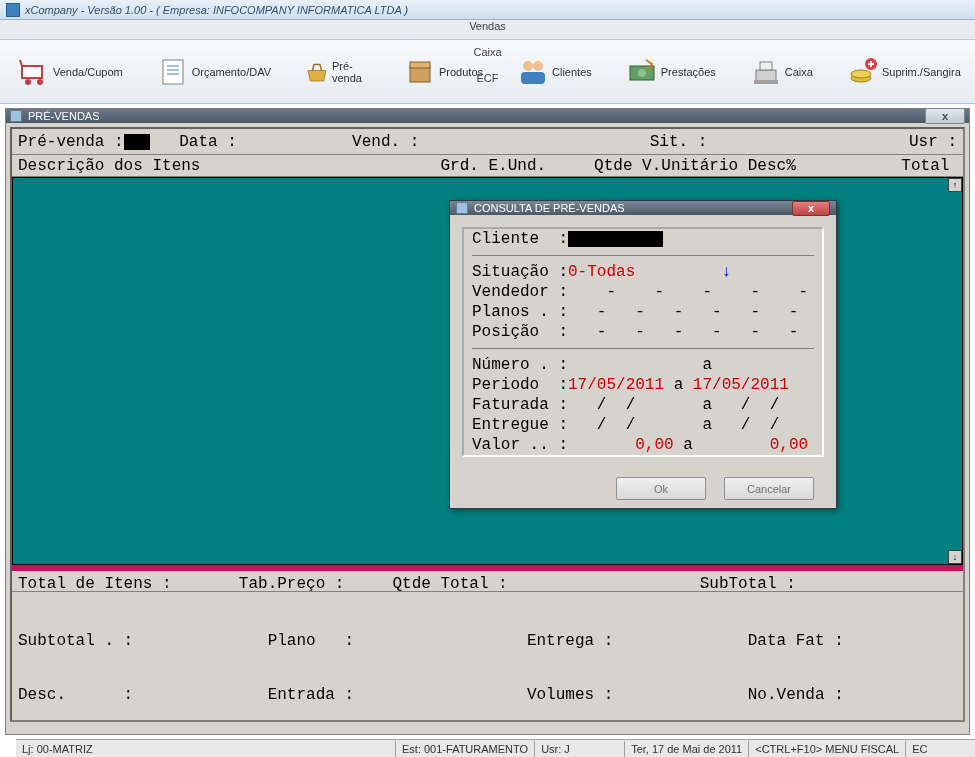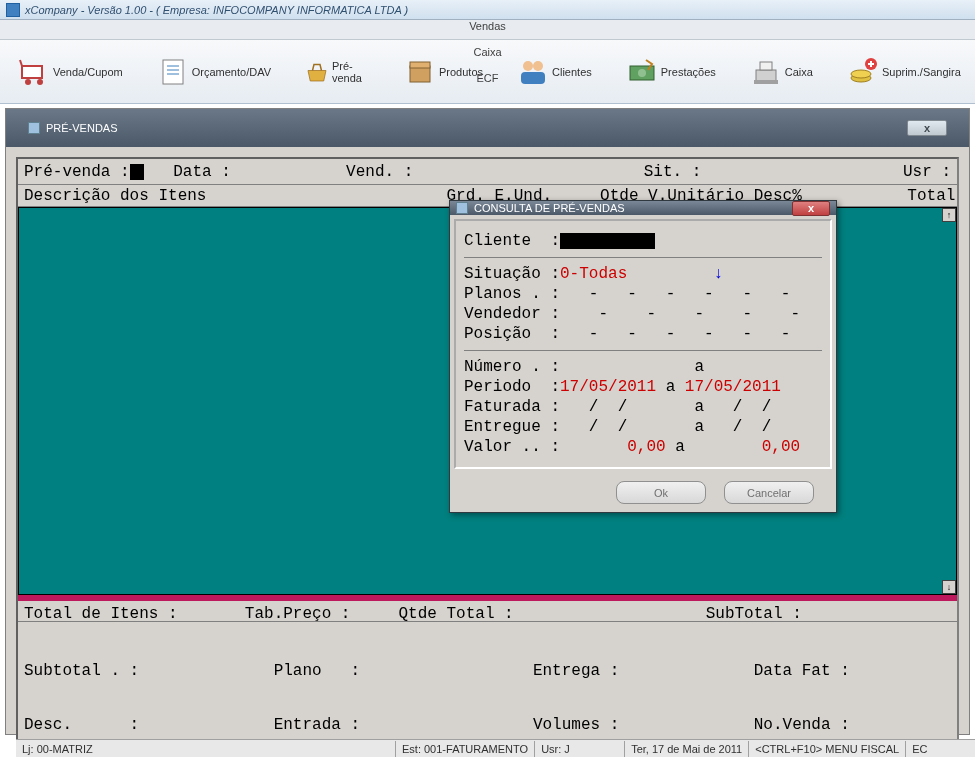--- a/index.html
+++ b/index.html
@@ -7,43 +7,43 @@
 .titlebar { background: linear-gradient(to bottom, #e8f0f8 0%, #d0e0ee 100%); height: 20px; display: flex; align-items: center; padding: 0 6px; border-bottom: 1px solid #a0b0c0; }
 .titlebar-icon { width: 14px; height: 14px; background: #4080c0; border: 1px solid #2060a0; margin-right: 5px; }
 .titlebar-text { color: #305070; font-size: 11px; font-style: italic; }
 .menubar { background: #e8ecf0; height: 20px; display: flex; align-items: center; padding: 0 8px; border-bottom: 1px solid #c0c8d0; gap: 14px; flex-direction: column; }
 .menubar span { color: #404040; cursor: pointer; }
 .toolbar { background: linear-gradient(to bottom, #f8f9fb 0%, #e6ecf2 100%); height: 64px; display: flex; align-items: center; padding: 0 12px; border-bottom: 1px solid #b0c0d0; gap: 22px; }
 .tool-btn { display: flex; flex-direction: row; align-items: center; gap: 3px; cursor: pointer; padding: 3px 6px; }
 .tool-btn svg { width: 32px; height: 32px; }
 .tool-btn span { color: #303030; font-size: 11px; }
 .subwin { position: absolute; left: 5px; top: 108px; width: 965px; height: 627px; background: #d6d3ce; border: 1px solid #808080; }
-.subwin-title { background: linear-gradient(to bottom, #6a7888 0%, #4a5868 100%); height: 38px; display: flex; align-items: center; padding: 0 22px; color: #fff; font-size: 11px; }
+.subwin-title { background: linear-gradient(to bottom, #6a7888 0%, #4a5868 100%); height: 14px; display: flex; align-items: center; padding: 0 4px; color: #fff; font-size: 11px; }
 .subwin-title-icon { width: 12px; height: 12px; background: #a0c0e0; border: 1px solid #608090; margin-right: 6px; }
 .subwin-close { margin-left: auto; width: 40px; height: 16px; background: linear-gradient(to bottom, #e0e8f0, #c0c8d0); border: 1px solid #808890; border-radius: 2px; display: flex; align-items: center; justify-content: center; cursor: pointer; color: #404850; font-weight: bold; }
-.inner { border: 2px solid #808080; border-top-color: #606060; border-left-color: #606060; margin: 10px; background: #d6d3ce; height: 595px; position: relative; }
+.inner { border: 2px solid #808080; border-top-color: #606060; border-left-color: #606060; margin: 4px; background: #d6d3ce; height: 595px; position: relative; }
 .row-hdr { font-family: "Courier New", monospace; font-size: 16px; padding: 4px 6px; border-bottom: 1px solid #808080; display: flex; align-items: center; height: 26px; white-space: pre; }
 .blackbox { background: #000; width: 70px; height: 16px; display: inline-block; vertical-align: middle; }
 .col-hdrs { font-family: "Courier New", monospace; font-size: 16px; padding: 2px 6px; height: 22px; white-space: pre; border-bottom: 1px solid #808080; display: flex; }
 .data-area { background: #008080; height: 388px; position: relative; border: 1px solid #000; }
 .scroll-arrow { position: absolute; right: 0; width: 14px; height: 14px; background: #d6d3ce; border: 1px solid #404040; display: flex; align-items: center; justify-content: center; font-size: 9px; }
 .summary-row { font-family: "Courier New", monospace; font-size: 16px; padding: 4px 6px; height: 26px; white-space: pre; border-top: 6px solid #be185d; }
 .totals-box { font-family: "Courier New", monospace; font-size: 16px; padding: 4px 6px; border-top: 1px solid #808080; white-space: pre; line-height: 18px; }
 .statusbar { position: absolute; left: 16px; bottom: 0; width: 975px; height: 18px; background: #e8e8e8; border-top: 1px solid #a0a0a0; display: flex; align-items: center; font-size: 11px; color: #303030; }
 .statusbar div { padding: 0 6px; border-right: 1px solid #a0a0a0; height: 16px; display: flex; align-items: center; }
 .dialog { position: absolute; left: 449px; top: 200px; width: 388px; background: #d6d3ce; border: 1px solid #303840; box-shadow: 2px 2px 6px rgba(0,0,0,0.4); }
 .dialog-title { background: linear-gradient(to bottom, #7a8898 0%, #4a5868 100%); height: 14px; display: flex; align-items: center; padding: 0 6px; color: #fff; font-size: 11px; }
 .dialog-close { margin-left: auto; width: 38px; height: 15px; background: linear-gradient(to bottom, #e08080, #c04040); border: 1px solid #803030; border-radius: 2px; display: flex; align-items: center; justify-content: center; cursor: pointer; color: #fff; font-weight: bold; }
-.dialog-body { border: 2px inset #fff; margin: 4px; padding: 10px 8px; font-family: "Courier New", monospace; font-size: 16px; }
+.dialog-body { border: 2px inset #fff; margin: 12px; padding: 0 8px; font-family: "Courier New", monospace; font-size: 16px; }
 .dialog-body .line { white-space: pre; line-height: 20px; }
 .red { color: #cc0000; }
 .blue-arrow { color: #0000dd; }
 .sep { border-bottom: 1px solid #808080; margin: 6px 0; }
 .dialog-btns { display: flex; justify-content: flex-end; gap: 18px; padding: 8px 22px 8px 8px; }
-.dialog-btns button { width: 90px; height: 23px; background: linear-gradient(to bottom, #f0f0f0, #d8d8d8); border: 1px solid #909090; border-radius: 8px; color: #707070; font-size: 11px; cursor: pointer; }
+.dialog-btns button { width: 90px; height: 23px; background: linear-gradient(to bottom, #f0f0f0, #d8d8d8); border: 1px solid #909090; border-radius: 2px; color: #707070; font-size: 11px; cursor: pointer; }
 </style>
 </head>
 <body>
 
 <div class="titlebar">
   <div class="titlebar-icon"></div>
   <span class="titlebar-text">xCompany - Versão 1.00  -  ( Empresa: INFOCOMPANY INFORMATICA LTDA )</span>
 </div>
 
 <div class="menubar">
@@ -160,22 +160,22 @@
 <div class="dialog">
   <div class="dialog-title">
     <div class="subwin-title-icon"></div>
     <span>CONSULTA DE PRÉ-VENDAS</span>
     <div class="dialog-close">x</div>
   </div>
   <div class="dialog-body">
     <div class="line"><span>Cliente  :</span><span class="blackbox" style="width:95px"></span></div>
     <div class="sep"></div>
     <div class="line"><span>Situação :</span><span class="red">0-Todas</span><span>         </span><span class="blue-arrow">↓</span></div>
+    <div class="line red"><span style="color:#000">Vendedor :    -    -    -    -    -</span></div>
     <div class="line">Planos . :   -   -   -   -   -   -</div>
-    <div class="line red"><span style="color:#000">Vendedor :    -    -    -    -    -</span></div>
     <div class="line">Posição  :   -   -   -   -   -   -</div>
     <div class="sep"></div>
     <div class="line">Número . :              a</div>
     <div class="line"><span>Periodo  :</span><span class="red">17/05/2011</span><span> a </span><span class="red">17/05/2011</span></div>
     <div class="line">Faturada :   /  /       a   /  /</div>
     <div class="line">Entregue :   /  /       a   /  /</div>
     <div class="line"><span>Valor .. :</span><span>       </span><span class="red">0,00</span><span> a </span><span>       </span><span class="red">0,00</span></div>
   </div>
   <div class="dialog-btns">
     <button>Ok</button>

